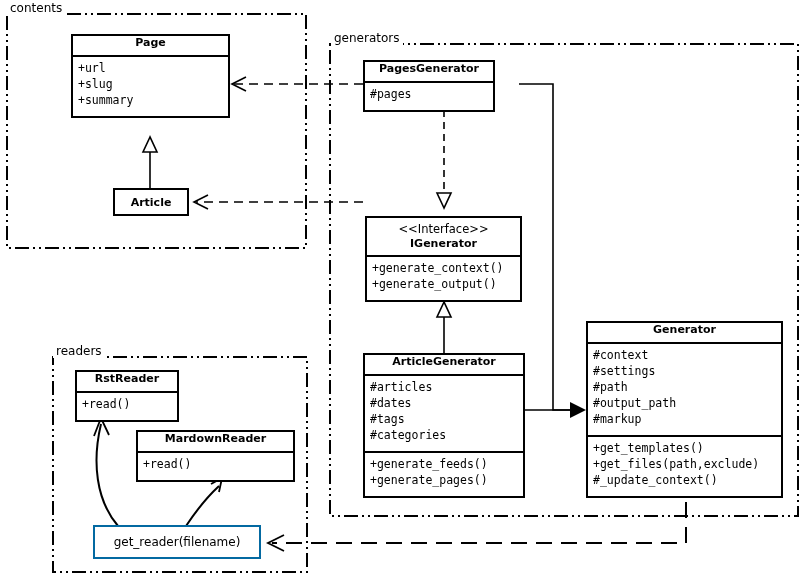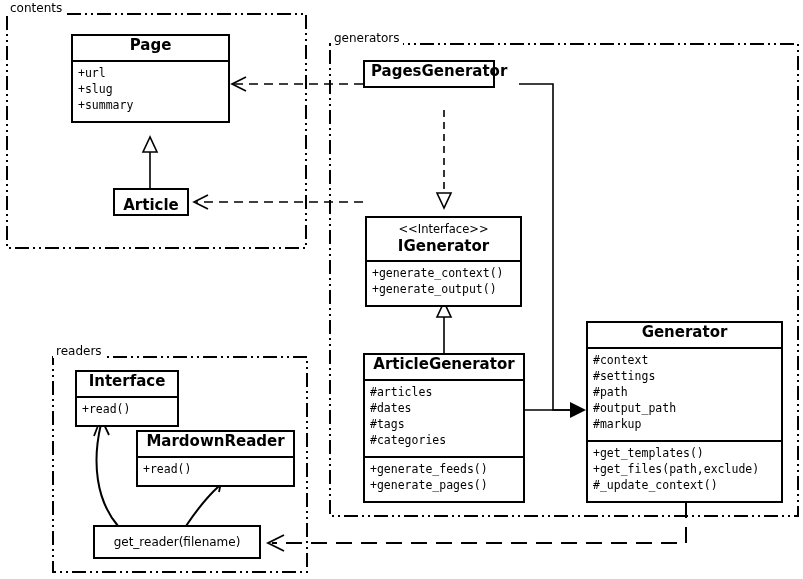--- a/index.html
+++ b/index.html
@@ -38,21 +38,21 @@
     background: #ffffff;
     border: 2px solid #000000;
     box-sizing: border-box;
     font-family: "DejaVu Sans Mono", monospace;
     font-size: 11.5px;
   }
   .umlbox .title {
     text-align: center;
     font-family: "DejaVu Sans", sans-serif;
     font-weight: bold;
-    font-size: 15px;
+    font-size: 11px;
     padding: 4px 6px 5px 6px;
     white-space: nowrap;
   }
   .umlbox .stereo {
     text-align: center;
     font-family: "DejaVu Sans", sans-serif;
     font-size: 11.5px;
     font-weight: normal;
     padding: 4px 6px 0 6px;
     white-space: nowrap;
@@ -67,21 +67,21 @@
   .umlbox .compartment {
     padding: 3px 5px 8px 5px;
   }
   .umlbox .row {
     white-space: nowrap;
     line-height: 16px;
   }
   .plainbox {
     position: absolute;
     background: #ffffff;
-    border: 2px solid #000000;
+    border: 2px solid #0369a1;
     box-sizing: border-box;
     display: flex;
     align-items: center;
     justify-content: center;
     font-family: "DejaVu Sans", sans-serif;
     font-size: 12px;
     white-space: nowrap;
   }
 </style>
 </head>
@@ -139,20 +139,23 @@
       <div class="row">+summary</div>
     </div>
   </div>
 
   <div class="umlbox" style="left:113px; top:188px; width:76px; height:28px;">
     <div class="title titleonly" style="padding-top:6px; padding-bottom:3px;">Article</div>
   </div>
 
   <div class="umlbox" style="left:363px; top:60px; width:132px;">
     <div class="title titleonly">PagesGenerator</div>
+    <div class="compartment sep">
+      <div class="row">#pages</div>
+    </div>
   </div>
 
   <div class="umlbox" style="left:363px; top:353px; width:162px;">
     <div class="title titleonly">ArticleGenerator</div>
     <div class="compartment sep">
       <div class="row">#articles</div>
       <div class="row">#dates</div>
       <div class="row">#tags</div>
       <div class="row">#categories</div>
     </div>
@@ -181,21 +184,21 @@
       <div class="row">#markup</div>
     </div>
     <div class="compartment sep">
       <div class="row">+get_templates()</div>
       <div class="row">+get_files(path,exclude)</div>
       <div class="row">#_update_context()</div>
     </div>
   </div>
 
   <div class="umlbox" style="left:75px; top:370px; width:104px;">
-    <div class="title titleonly">Interface</div>
+    <div class="title titleonly">RstReader</div>
     <div class="compartment sep">
       <div class="row">+read()</div>
     </div>
   </div>
 
   <div class="umlbox" style="left:136px; top:430px; width:159px;">
     <div class="title titleonly">MardownReader</div>
     <div class="compartment sep">
       <div class="row">+read()</div>
     </div>

